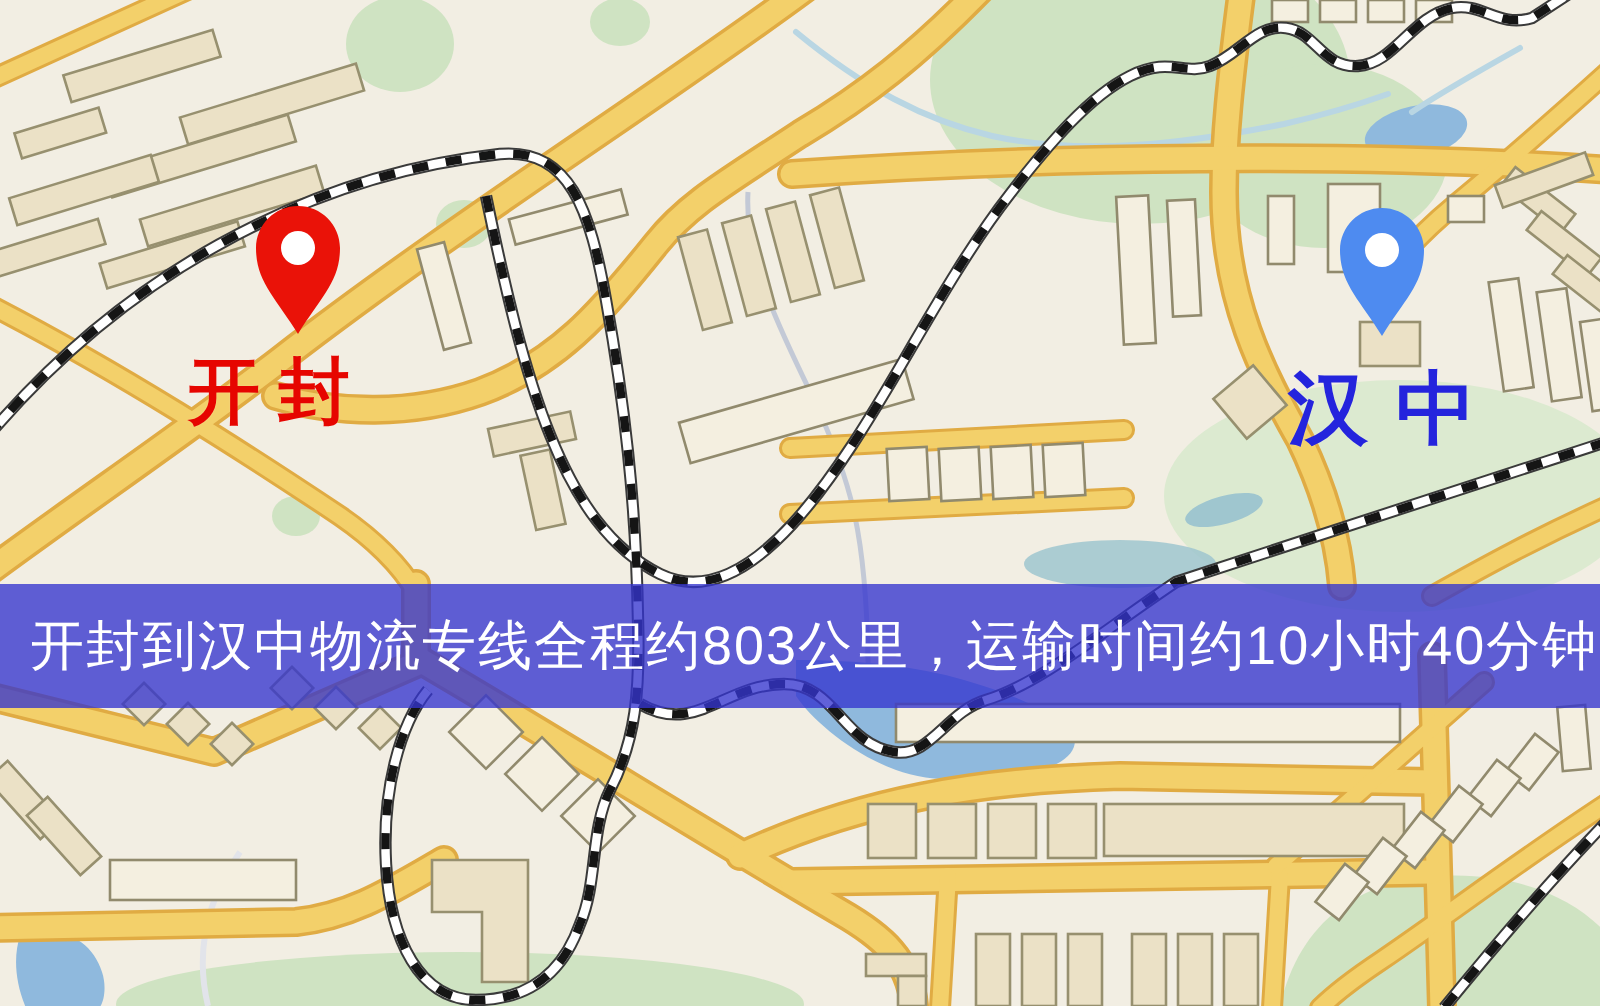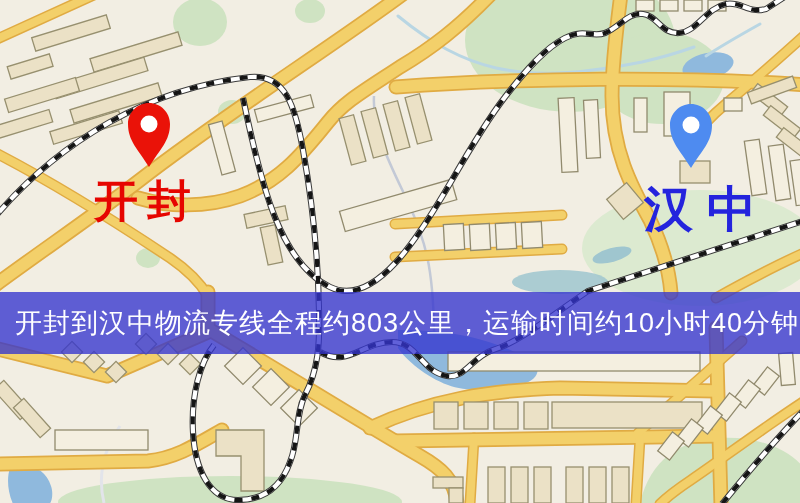--- a/index.html
+++ b/index.html
@@ -31,22 +31,22 @@
   .rw-mid  use { fill:none; stroke:#ffffff; stroke-width:4.2; }
   .rw-dash use { fill:none; stroke:#151515; stroke-width:4.2; stroke-dasharray:8 9; }
 
   .pin-hole { fill:#ffffff; }
 
   
   .city-label {
     position:absolute; font-weight:700; white-space:nowrap;
     text-shadow:0 0 1px rgba(255,255,255,.25);
   }
-  .label-origin      { left:94px;  top:172px; font-size:44px; letter-spacing:9px; color:#e60500; }
-  .label-destination { left:644px; top:177px; font-size:49px; letter-spacing:14px; color:#2424dd; }
+  .label-origin      { left:94px;  top:172px; font-size:36px; letter-spacing:9px; color:#e60500; }
+  .label-destination { left:644px; top:177px; font-size:40px; letter-spacing:14px; color:#2424dd; }
 
   .banner {
     position:absolute; left:0; top:292px; width:800px; height:62px;
     background:rgba(52,52,206,0.78);
     display:flex; align-items:center; box-sizing:border-box; padding-left:15px;
   }
   .banner-text {
     color:#ffffff; font-size:27px; font-weight:500; letter-spacing:1px; white-space:nowrap;
   }
 </style>

